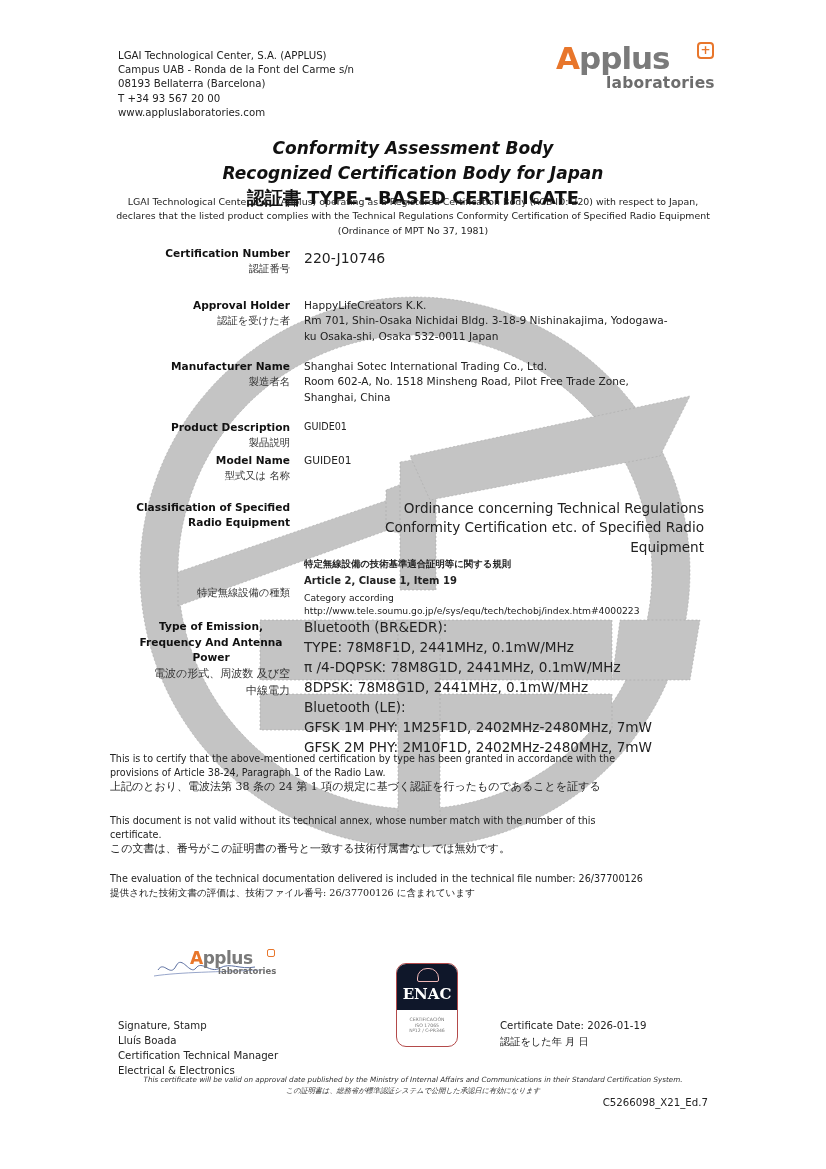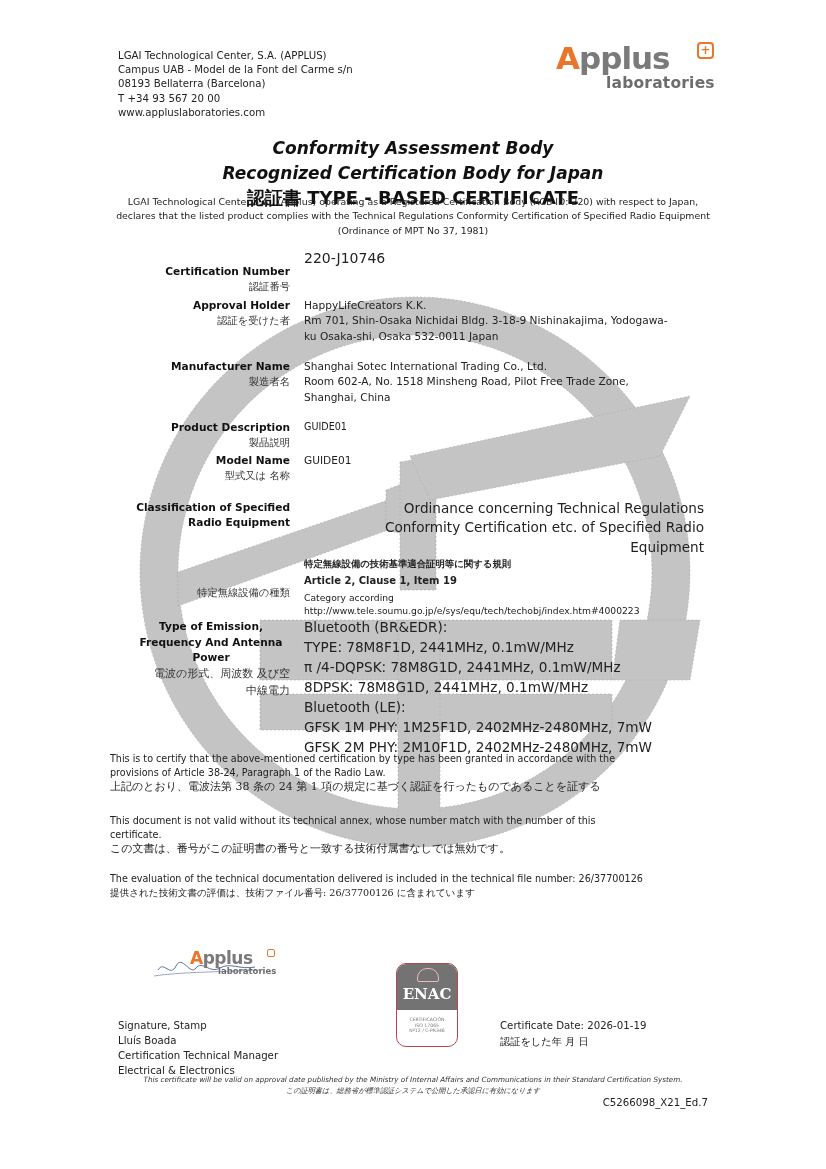--- a/index.html
+++ b/index.html
@@ -30,21 +30,21 @@
   .val.big { font-size: 13.6px; line-height: 19.4px; }
 
   .center-text { left: 110px; width: 606px; text-align: left; font-size: 9.6px; line-height: 13.6px; color: #222; }
   .jp-line { font-family: "DejaVu Serif", serif; font-size: 11px; line-height: 16px; }
 
   .sig-logo { left: 150px; top: 948px; width: 120px; height: 38px; }
   .sig-logo .main { position: absolute; left: 40px; top: 0; font-weight: bold; font-size: 17px; letter-spacing: -0.5px; }
   .sig-logo .sub { position: absolute; left: 68px; top: 18px; font-size: 8.5px; color: #6d6d6d; font-weight: bold; }
   .sig-logo .plus-box { position: absolute; left: 117px; top: 1px; width: 6px; height: 6px; border: 1.5px solid #e8762b; border-radius: 2px; }
   .enac { left: 396px; top: 963px; width: 60px; height: 82px; border: 1.5px solid #b34a4a; border-radius: 10px; overflow: hidden; background: #fff; }
-  .enac .top { background: #737373; height: 46px; position: relative; }
+  .enac .top { background: #0f172a; height: 46px; position: relative; }
   .enac .crown { position: absolute; left: 20px; top: 4px; width: 20px; height: 12px; border: 1.5px solid #f0b8b8; border-radius: 10px 10px 2px 2px; }
   .enac .word { position: absolute; left: 0; width: 60px; top: 21px; text-align: center; color: #fff; font-family: "DejaVu Serif", serif; font-size: 15px; font-weight: bold; }
   .enac .bot { text-align: center; font-size: 4.6px; color: #777; line-height: 5.6px; padding-top: 7px; }
 
   .sig-block { left: 118px; top: 1018px; font-size: 10.2px; line-height: 15px; color: #222; }
   .date-block { left: 500px; top: 1018px; font-size: 10.2px; line-height: 16px; color: #222; }
   .date-block .jp { font-family: "DejaVu Serif", serif; }
   .validity { left: 100px; width: 626px; top: 1075px; text-align: center; font-size: 7.2px; line-height: 10.5px; font-style: italic; color: #333; }
   .validity .jp { font-family: "DejaVu Serif", serif; font-style: italic; }
   .docref { right: 118px; top: 1097px; font-size: 10.2px; color: #222; }
@@ -68,38 +68,38 @@
     <path d="M 612 680 L 620 620 L 700 620 L 690 680 Z"></path>
 
     <path d="M 398 620 L 440 620 L 440 820 L 398 820 Z"></path>
   </g>
 </svg>
 
 <div class="content">
 
   <div class="abs addr">
     <div>LGAI Technological Center, S.A. (APPLUS)</div>
-    <div>Campus UAB - Model de la Font del Carme s/n</div>
+    <div>Campus UAB - Ronda de la Font del Carme s/n</div>
     <div>08193 Bellaterra (Barcelona)</div>
     <div>T +34 93 567 20 00</div>
     <div>www.appluslaboratories.com</div>
   </div>
 
   <div class="abs logo">
     <div class="main"><span class="a">A</span><span class="pplus">pplus</span></div>
     <div class="plus-box">+</div>
     <div class="sub">laboratories</div>
   </div>
 
   <div class="abs title t1">Conformity Assessment Body</div>
   <div class="abs title t2">Recognized Certification Body for Japan</div>
   <div class="abs title t3">認証書 TYPE - BASED CERTIFICATE</div>
   <div class="abs intro">LGAI Technological Center S.A., (Applus) operating as a Registered Certification Body (RCB ID: 220) with respect to Japan, declares that the listed product complies with the Technical Regulations Conformity Certification of Specified Radio Equipment (Ordinance of MPT No 37, 1981)</div>
 
-  <div class="abs lbl" style="top:264px;">
+  <div class="abs lbl" style="top:246px;">
     <div class="en">Certification Number</div>
     <div class="jp">認証番号</div>
   </div>
   <div class="abs val" style="top:251px; font-size:14px;">220-J10746</div>
 
   <div class="abs lbl" style="top:298px;">
     <div class="en">Approval Holder</div>
     <div class="jp">認証を受けた者</div>
   </div>
   <div class="abs val" style="top:298px;">

